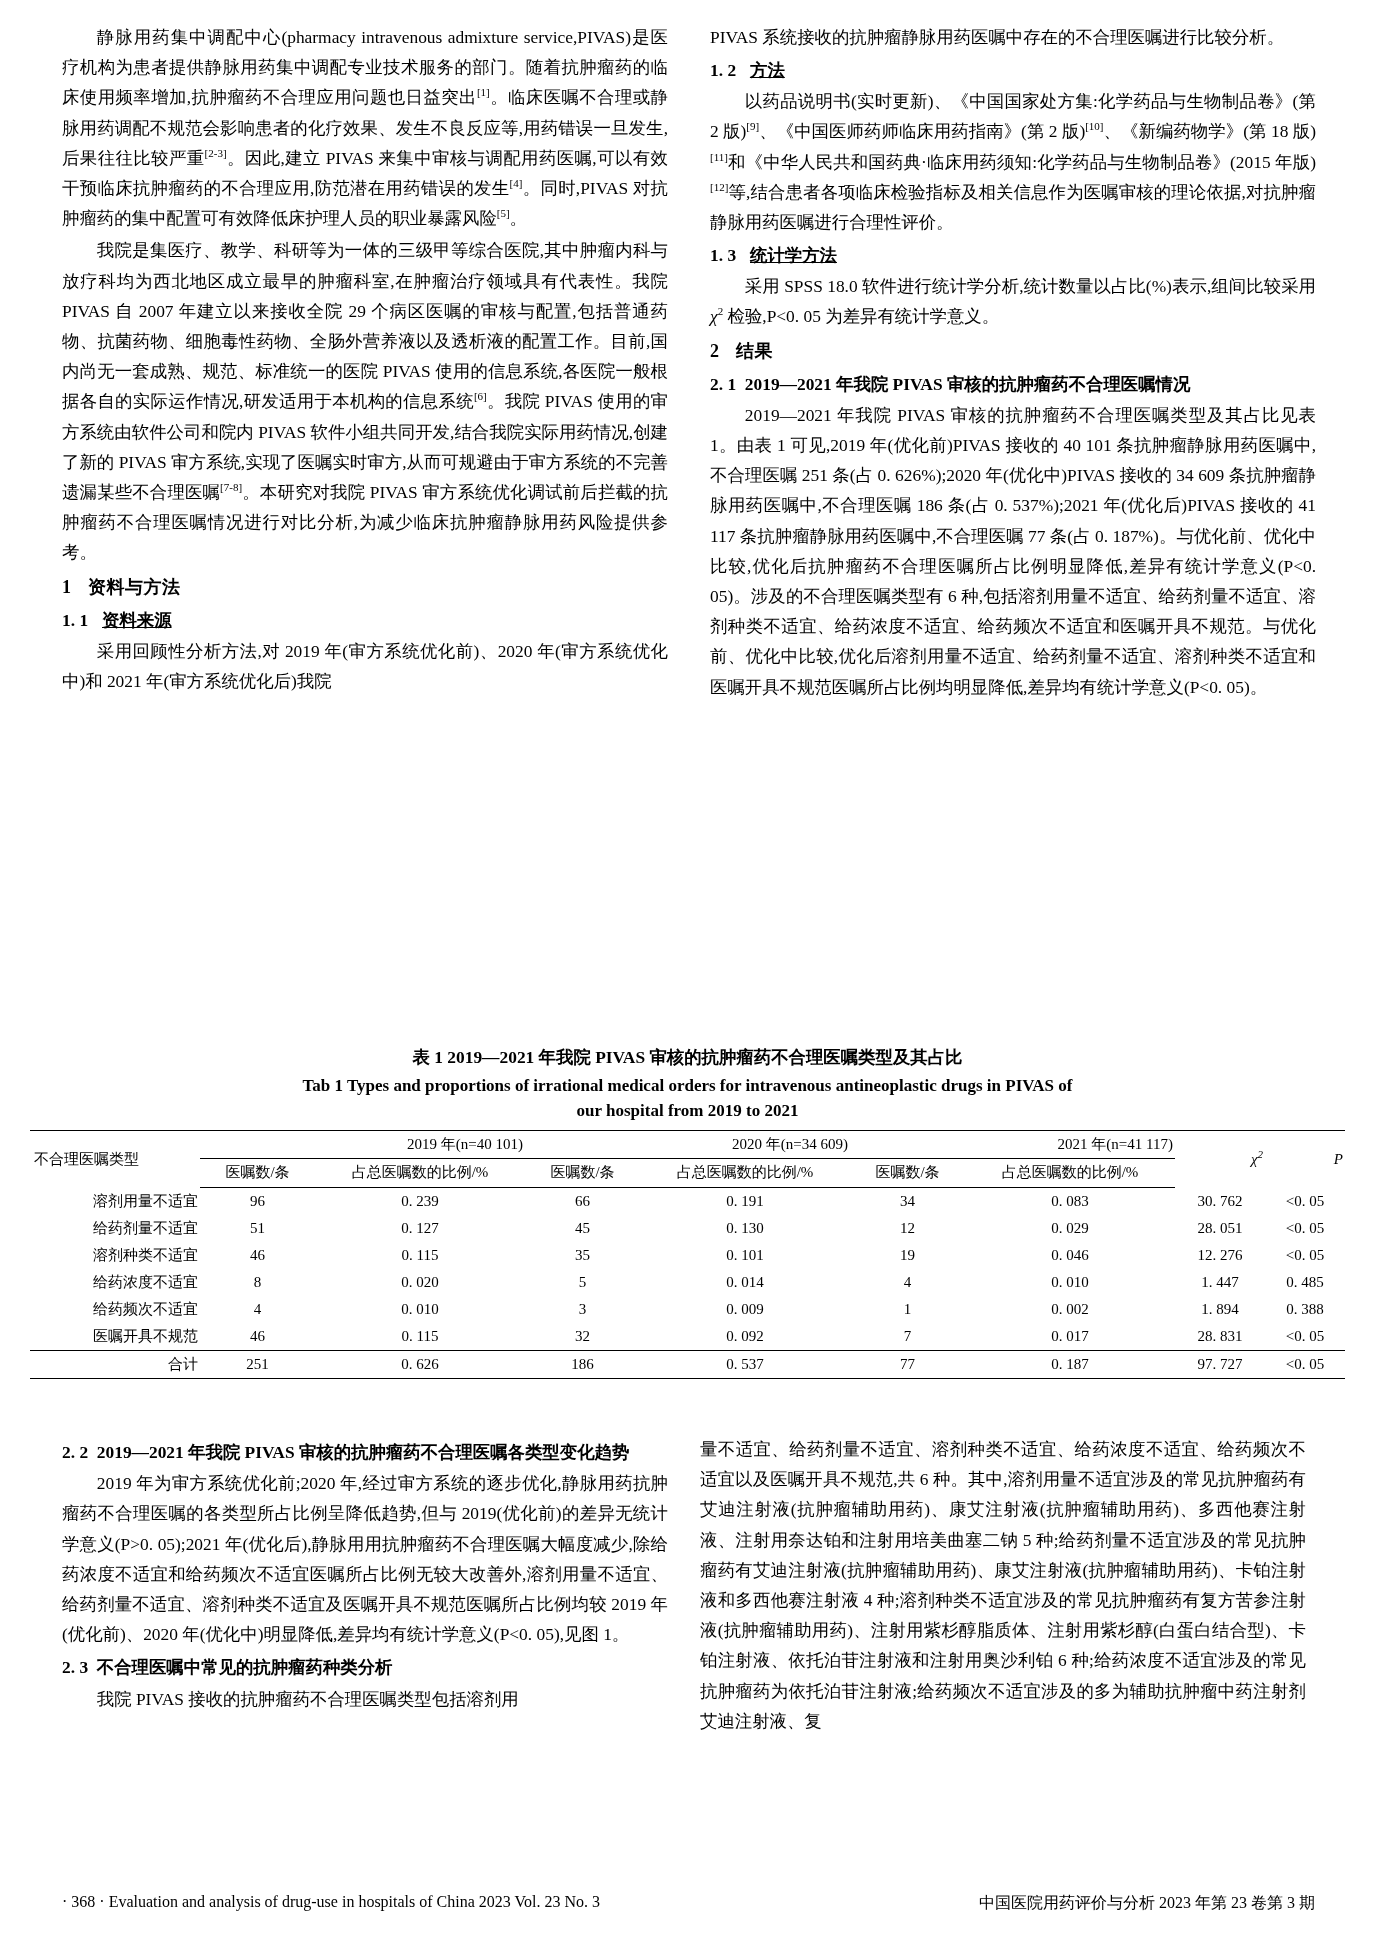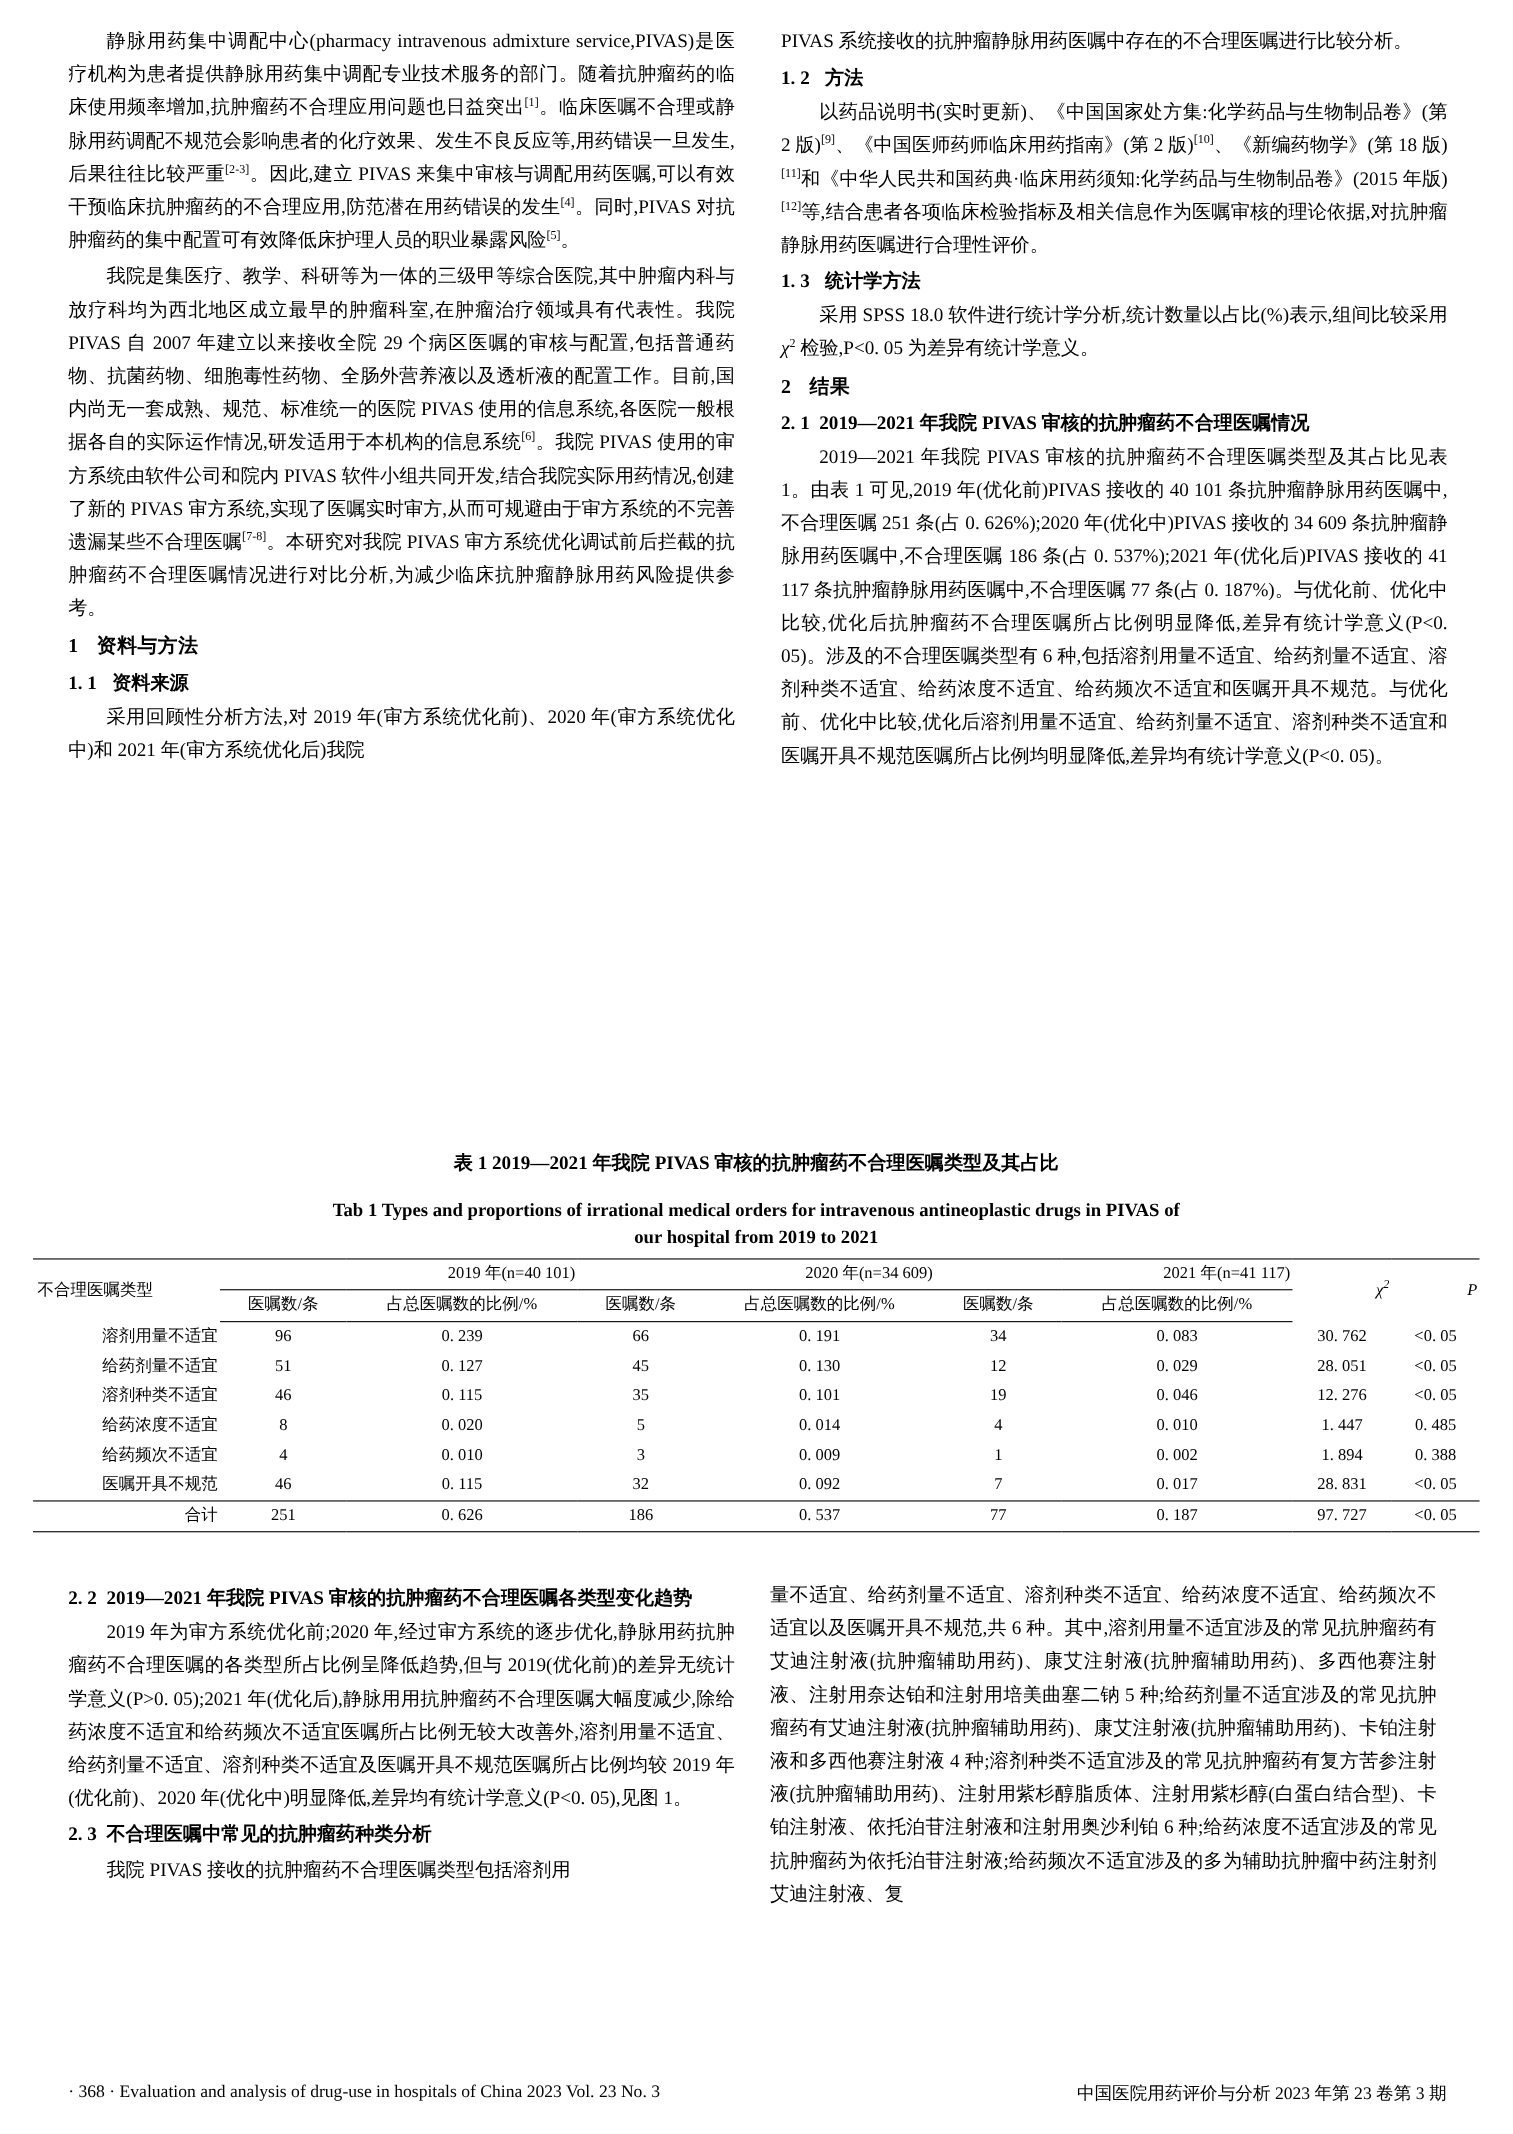--- a/index.html
+++ b/index.html
@@ -52,20 +52,21 @@
   }
   .h1 .num {
     display: inline-block;
     min-width: 26px;
   }
   .h2 {
     font-size: 17.4px;
     font-weight: bold;
     margin: 3px 0 1px 0;
     line-height: 30px;
+    text-decoration: underline;
   }
   .h2 .num {
     display: inline-block;
     min-width: 40px;
   }
   .h3 {
     font-size: 17.4px;
     font-weight: bold;
     margin: 3px 0 1px 0;
     line-height: 30.2px;
@@ -81,21 +82,21 @@
     position: absolute;
     left: 30px;
     top: 1043px;
     width: 1315px;
   }
   .tab-title-cn {
     text-align: center;
     font-size: 17.4px;
     font-weight: bold;
     line-height: 28px;
-    margin-bottom: 16px;
+    margin-bottom: 2px;
   }
   .tab-title-en {
     text-align: center;
     font-size: 17px;
     font-weight: bold;
     line-height: 25px;
     font-family: "Liberation Serif", serif;
     margin: 0 14px;
   }
   table.data {

